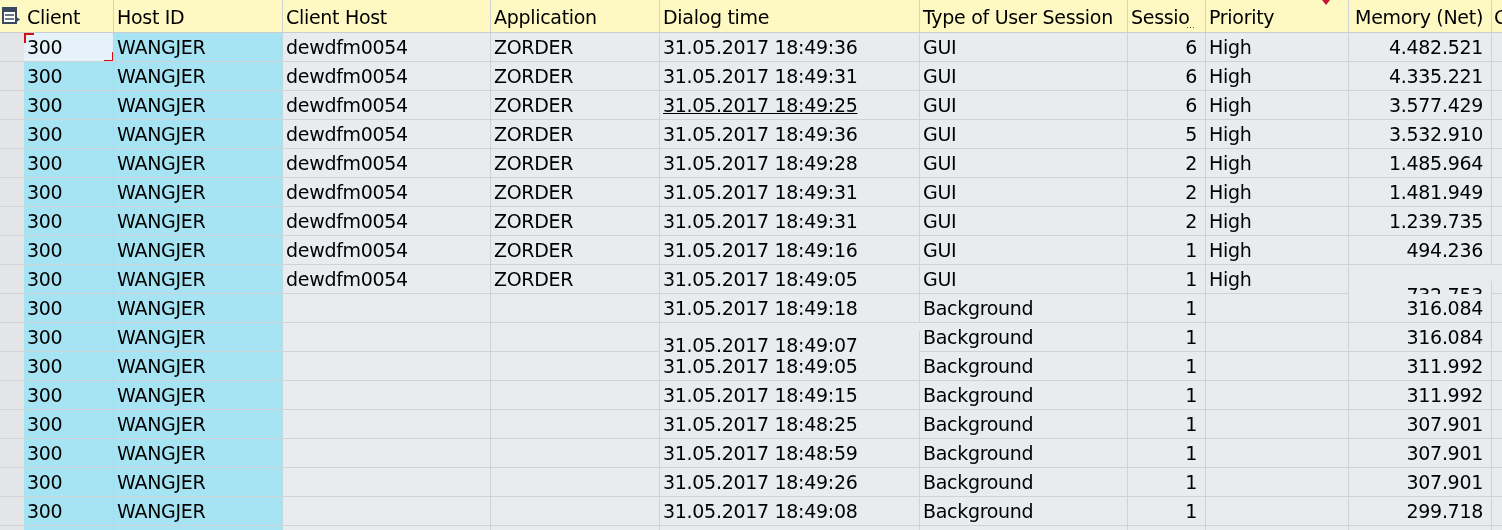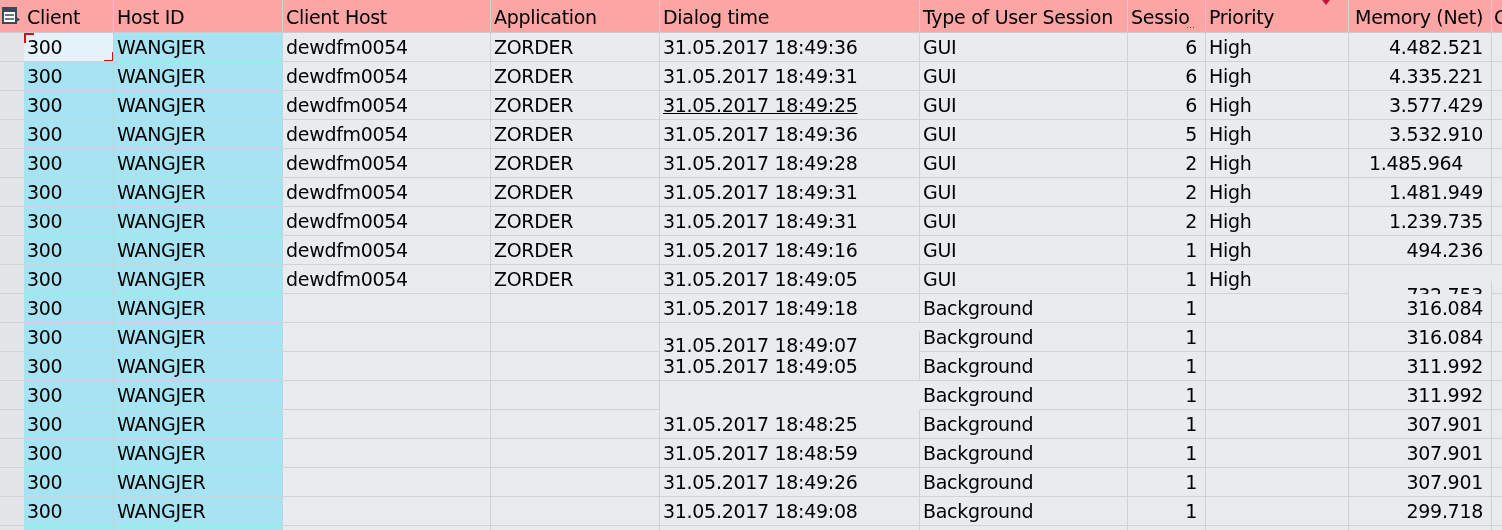--- a/index.html
+++ b/index.html
@@ -1,18 +1,18 @@
 <!DOCTYPE html>
 <html><head>
 <meta charset="utf-8">
 <style>
   html, body { margin:0; padding:0; }
   body { width:1502px; height:530px; overflow:hidden; background:#e9ecef; font-family:"DejaVu Sans", sans-serif; font-size:19px; color:#000; }
   .grid { position:relative; width:1502px; height:530px; }
-  .hdr { position:absolute; top:0; left:0; height:32px; width:1502px; background:#fca5a5; border-bottom:1px solid #c9ccd0; }
+  .hdr { position:absolute; top:0; left:0; height:32px; width:1502px; background:#fef9c3; border-bottom:1px solid #c9ccd0; }
   .hcell { position:absolute; top:0; height:32px; line-height:34px; padding-left:3px; box-sizing:border-box; border-right:1px solid #cfd2d6; white-space:nowrap; overflow:hidden; letter-spacing:-0.3px; }
   .hcell.right { text-align:right; padding-right:8px; padding-left:0; }
   .rowsel { position:absolute; top:33px; left:0; width:24px; bottom:0; background:#e4e5e7; border-right:1px solid #cfd2d6; }
   .row { position:absolute; left:0; width:1502px; height:29px; }
   .cell { position:absolute; top:0; height:29px; line-height:29px; box-sizing:border-box; border-right:1px solid #cfd2d6; border-bottom:1px solid #cfd2d6; padding-left:3px; white-space:nowrap; overflow:hidden; background:#e9ecef; letter-spacing:-0.3px; }
   .cell.key { background:#a6e4f3; border-right-color:#bcd6de; }
   .cell.right { text-align:right; padding-right:8px; padding-left:0; }
   .cell.sel { background:#e6f2fa; }
   .cell.sel::before { content:""; position:absolute; left:0; top:0; width:8px; height:8px; border-left:2px solid #d01010; border-top:2px solid #d01010; }
   .cell.sel::after { content:""; position:absolute; right:-1px; bottom:-1px; width:8px; height:8px; border-right:2px solid #d01010; border-bottom:2px solid #d01010; }
@@ -103,21 +103,21 @@
       <div class="row" style="top: 149px;">
         <div class="rs"></div>
         <div class="cell key" style="left: 24px; width: 90px;">300</div>
         <div class="cell key" style="left: 114px; width: 169px;">WANGJER</div>
         <div class="cell " style="left: 283px; width: 208px;">dewdfm0054</div>
         <div class="cell " style="left: 491px; width: 169px;">ZORDER</div>
         <div class="cell " style="left: 660px; width: 260px;">31.05.2017 18:49:28</div>
         <div class="cell " style="left: 920px; width: 208px;">GUI</div>
         <div class="cell right" style="left: 1128px; width: 78px;">2</div>
         <div class="cell " style="left: 1206px; width: 143px;">High</div>
-        <div class="cell right" style="left: 1349px; width: 143px; text-align: center;">1.485.964</div>
+        <div class="cell right" style="left: 1349px; width: 143px;">1.485.964</div>
         <div class="cell " style="left: 1492px; width: 40px;"></div>
       </div>
       <div class="row" style="top: 178px;">
         <div class="rs"></div>
         <div class="cell key" style="left: 24px; width: 90px;">300</div>
         <div class="cell key" style="left: 114px; width: 169px;">WANGJER</div>
         <div class="cell " style="left: 283px; width: 208px;">dewdfm0054</div>
         <div class="cell " style="left: 491px; width: 169px;">ZORDER</div>
         <div class="cell " style="left: 660px; width: 260px;">31.05.2017 18:49:31</div>
         <div class="cell " style="left: 920px; width: 208px;">GUI</div>
@@ -203,20 +203,21 @@
         <div class="cell " style="left: 1206px; width: 143px;"></div>
         <div class="cell right" style="left: 1349px; width: 143px;">311.992</div>
         <div class="cell " style="left: 1492px; width: 40px;"></div>
       </div>
       <div class="row" style="top: 381px;">
         <div class="rs"></div>
         <div class="cell key" style="left: 24px; width: 90px;">300</div>
         <div class="cell key" style="left: 114px; width: 169px;">WANGJER</div>
         <div class="cell " style="left: 283px; width: 208px;"></div>
         <div class="cell " style="left: 491px; width: 169px;"></div>
+        <div class="cell " style="left: 660px; width: 260px;">31.05.2017 18:49:15</div>
         <div class="cell " style="left: 920px; width: 208px;">Background</div>
         <div class="cell right" style="left: 1128px; width: 78px;">1</div>
         <div class="cell " style="left: 1206px; width: 143px;"></div>
         <div class="cell right" style="left: 1349px; width: 143px;">311.992</div>
         <div class="cell " style="left: 1492px; width: 40px;"></div>
       </div>
       <div class="row" style="top: 410px;">
         <div class="rs"></div>
         <div class="cell key" style="left: 24px; width: 90px;">300</div>
         <div class="cell key" style="left: 114px; width: 169px;">WANGJER</div>

